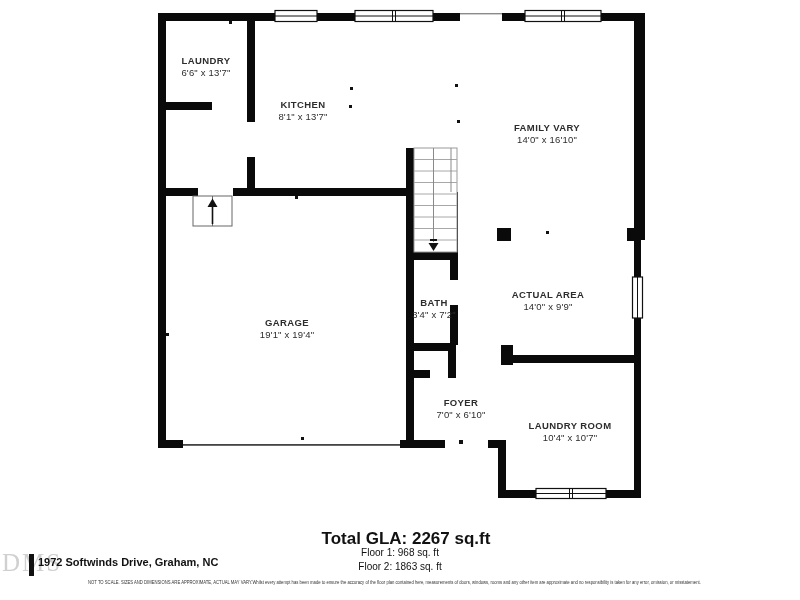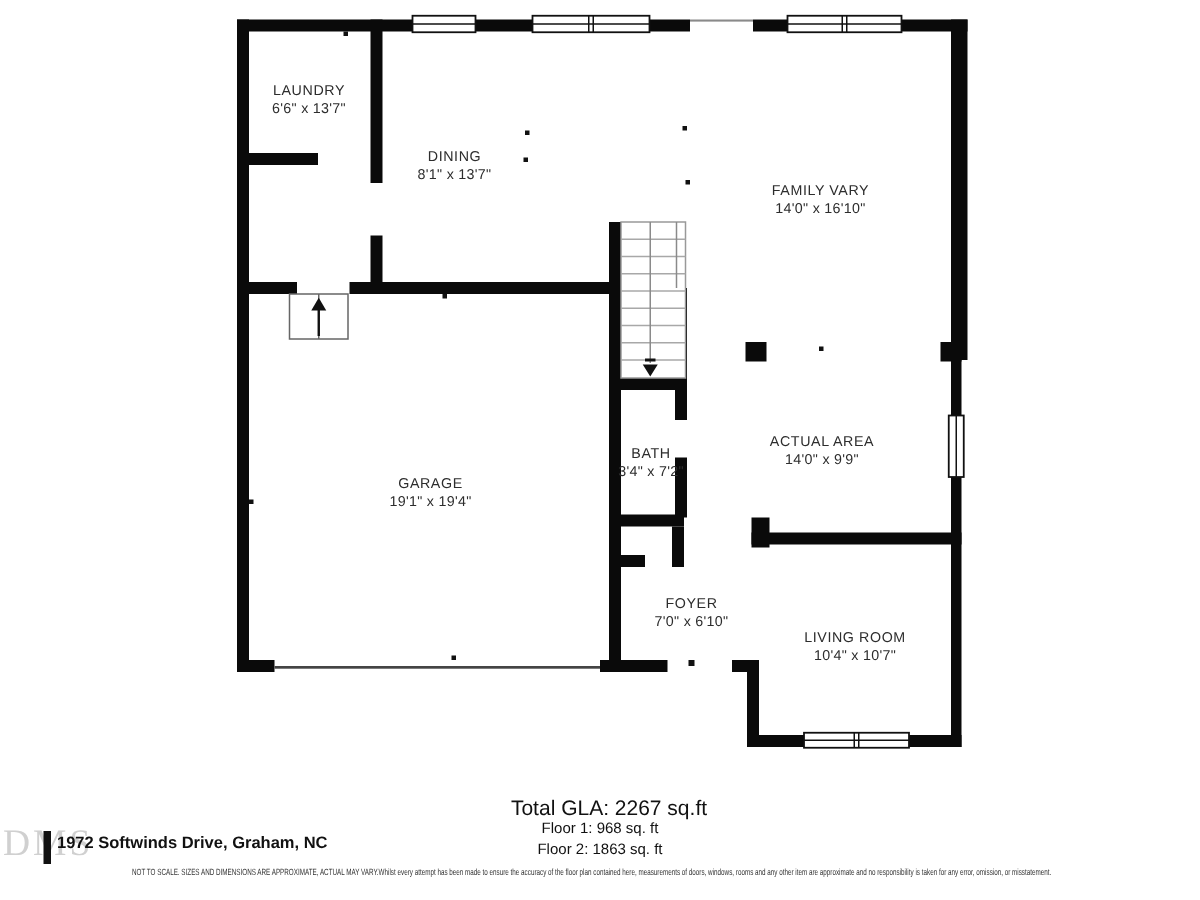--- a/index.html
+++ b/index.html
@@ -1,23 +1,23 @@
 <!DOCTYPE html>
 <html><head>
 <meta charset="utf-8">
 <style>
   html,body{margin:0;padding:0;background:#fff;}
   .canvas{position:relative;width:800px;height:600px;background:#fff;overflow:hidden;
           font-family:"Liberation Sans", sans-serif;}
   svg{position:absolute;left:0;top:0;}
   .room-label{position:absolute;transform:translateX(-50%);text-align:center;color:#2d2d2d;white-space:nowrap;}
-  .room-label .rname{font-size:9.5px;letter-spacing:.4px;line-height:12px;}
+  .room-label .rname{font-size:9.5px;letter-spacing:.4px;line-height:12px;font-weight:bold;}
   .room-label .rdims{font-size:9.5px;letter-spacing:.2px;line-height:12px;}
   .summary{position:absolute;left:400px;top:531px;transform:translateX(-50%);text-align:center;color:#111;}
-  .summary .total{font-size:14px;font-weight:normal;line-height:15px;margin-left:12px;}
+  .summary .total{font-size:17px;font-weight:bold;line-height:15px;margin-left:12px;}
   .summary .fl{font-size:10px;line-height:13.5px;}
   .logo-dms{position:absolute;left:2px;top:549px;font-size:25px;color:#d0d0d0;letter-spacing:2px;
             font-family:"Liberation Serif", serif;text-align:right;}
   .logo-bar{position:absolute;left:29px;top:554px;width:5px;height:22px;background:#111;}
   .address{position:absolute;left:38px;top:556px;font-size:11px;font-weight:bold;color:#111;white-space:nowrap;}
   .disclaimer{position:absolute;left:88px;top:579px;font-size:6px;color:#333;white-space:nowrap;
               transform:scaleX(0.7);transform-origin:left center;}
 </style>
 </head>
 <body>
@@ -134,21 +134,21 @@
       <rect x="546" y="231" width="3" height="3"></rect>
       <rect x="459" y="440" width="4" height="4"></rect>
     </g>
   </svg>
 
   <div class="room-label" style="left:206px;top:55px">
     <div class="rname">LAUNDRY</div>
     <div class="rdims">6'6" x 13'7"</div>
   </div>
   <div class="room-label" style="left:303px;top:99px">
-    <div class="rname">DINING</div>
+    <div class="rname">KITCHEN</div>
     <div class="rdims">8'1" x 13'7"</div>
   </div>
   <div class="room-label" style="left:547px;top:122px">
     <div class="rname">FAMILY VARY</div>
     <div class="rdims">14'0" x 16'10"</div>
   </div>
   <div class="room-label" style="left:287px;top:317px">
     <div class="rname">GARAGE</div>
     <div class="rdims">19'1" x 19'4"</div>
   </div>
@@ -158,21 +158,21 @@
   </div>
   <div class="room-label" style="left:548px;top:289px">
     <div class="rname">ACTUAL AREA</div>
     <div class="rdims">14'0" x 9'9"</div>
   </div>
   <div class="room-label" style="left:461px;top:397px">
     <div class="rname">FOYER</div>
     <div class="rdims">7'0" x 6'10"</div>
   </div>
   <div class="room-label" style="left:570px;top:420px">
-    <div class="rname">LIVING ROOM</div>
+    <div class="rname">LAUNDRY ROOM</div>
     <div class="rdims">10'4" x 10'7"</div>
   </div>
 
   <div class="summary">
     <div class="total">Total GLA: 2267 sq.ft</div>
     <div class="fl">Floor 1: 968 sq. ft</div>
     <div class="fl">Floor 2: 1863 sq. ft</div>
   </div>
 
   <div class="logo-dms">DMS</div>

